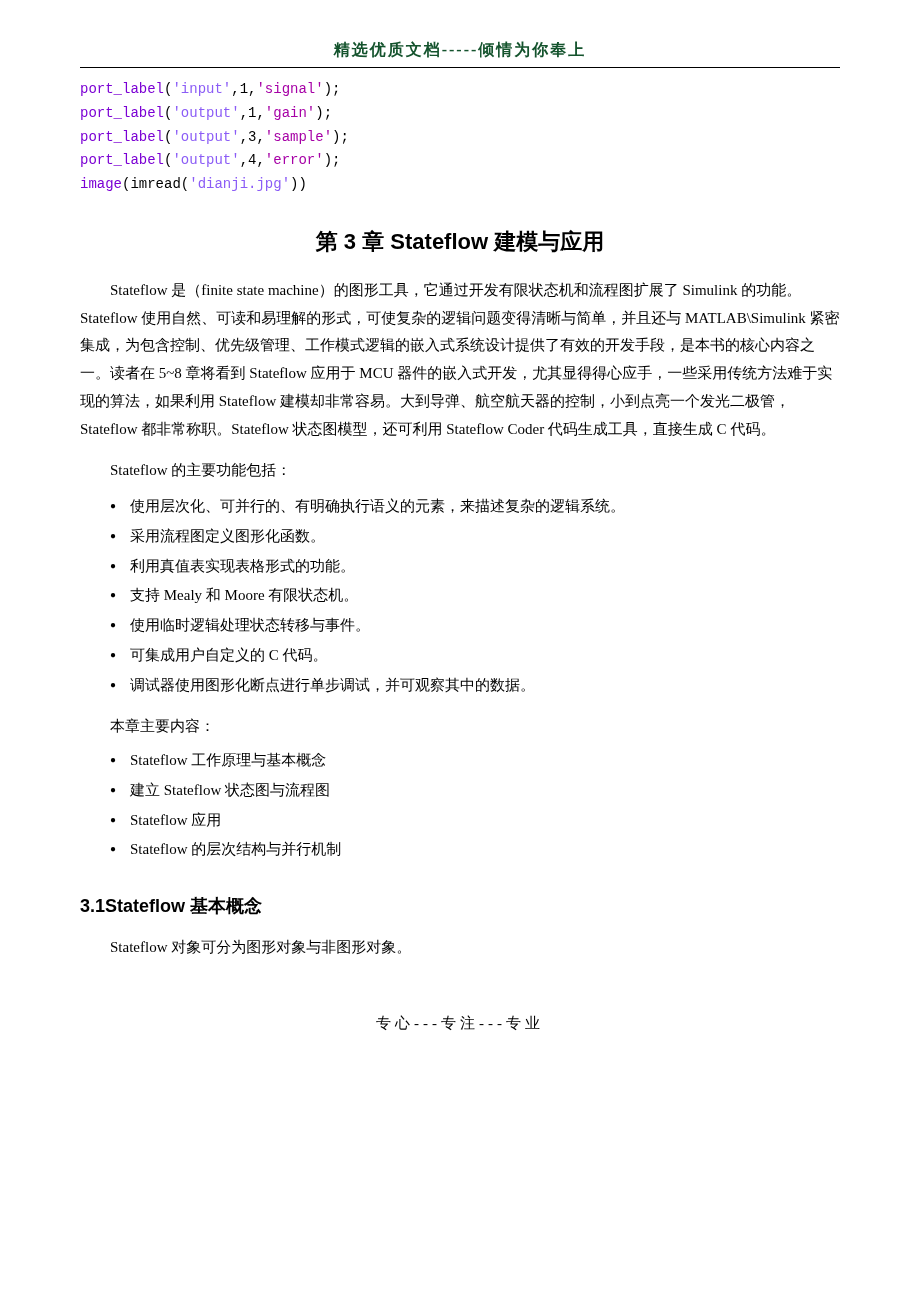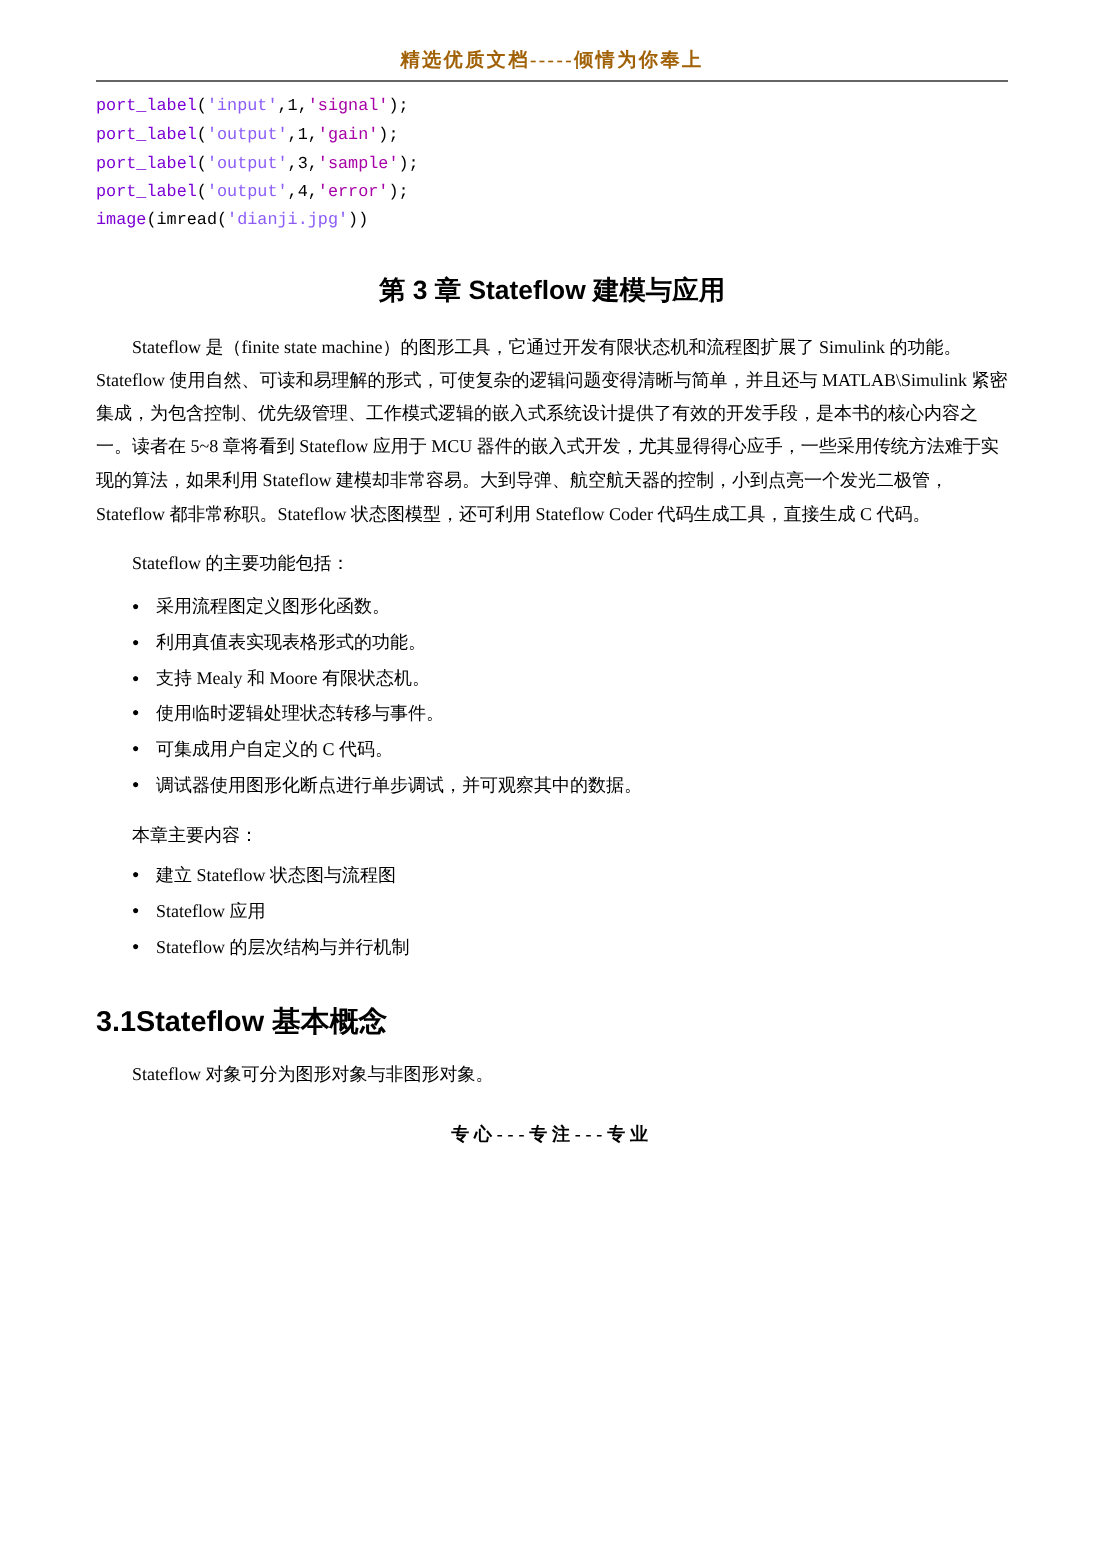--- a/index.html
+++ b/index.html
@@ -19,21 +19,21 @@
     }
 
     .header-section {
       text-align: center;
       margin-bottom: 6px;
     }
 
     .header-title {
       font-size: 16px;
       font-weight: bold;
-      color: #a16207;
+      color: #14532d;
       letter-spacing: 2px;
     }
 
     .header-divider {
       border: none;
       border-top: 1px solid #000;
       margin: 4px 0 10px 0;
     }
 
     .code-block {
@@ -101,38 +101,38 @@
     }
 
     .sub-intro {
       padding-left: 30px;
       margin-bottom: 6px;
       font-size: 15px;
       line-height: 1.85;
     }
 
     .section-title {
-      font-size: 24px;
+      font-size: 18px;
       font-weight: bold;
       margin: 30px 0 16px 0;
       font-family: "SimHei", "黑体", sans-serif;
     }
 
     .section-para {
       text-indent: 2em;
       line-height: 1.85;
       font-size: 15px;
       margin-bottom: 24px;
     }
 
     .footer-section {
       text-align: center;
-      margin-top: 26px;
+      margin-top: 52px;
       font-size: 15px;
-      font-weight: bold;
+      font-weight: normal;
       letter-spacing: 4px;
     }
   </style>
 </head>
 <body>
 
 <div class="header-section">
   <div class="header-title">精选优质文档-----倾情为你奉上</div>
 </div>
 <hr class="header-divider">
@@ -155,31 +155,33 @@
   </div>
 </div>
 
 <div class="chapter-title">第 3 章 Stateflow 建模与应用</div>
 
 <p class="main-para">Stateflow 是（finite state machine）的图形工具，它通过开发有限状态机和流程图扩展了 Simulink 的功能。Stateflow 使用自然、可读和易理解的形式，可使复杂的逻辑问题变得清晰与简单，并且还与 MATLAB\Simulink 紧密集成，为包含控制、优先级管理、工作模式逻辑的嵌入式系统设计提供了有效的开发手段，是本书的核心内容之一。读者在 5~8 章将看到 Stateflow 应用于 MCU 器件的嵌入式开发，尤其显得得心应手，一些采用传统方法难于实现的算法，如果利用 Stateflow 建模却非常容易。大到导弹、航空航天器的控制，小到点亮一个发光二极管，Stateflow 都非常称职。Stateflow 状态图模型，还可利用 Stateflow Coder 代码生成工具，直接生成 C 代码。</p>
 
 <p class="features-intro">Stateflow 的主要功能包括：</p>
 
 <ul class="bullet-list">
+  <li>使用层次化、可并行的、有明确执行语义的元素，来描述复杂的逻辑系统。</li>
   <li>采用流程图定义图形化函数。</li>
   <li>利用真值表实现表格形式的功能。</li>
   <li>支持 Mealy 和 Moore 有限状态机。</li>
   <li>使用临时逻辑处理状态转移与事件。</li>
   <li>可集成用户自定义的 C 代码。</li>
   <li>调试器使用图形化断点进行单步调试，并可观察其中的数据。</li>
 </ul>
 
 <p class="sub-intro">本章主要内容：</p>
 
 <ul class="bullet-list">
+  <li>Stateflow 工作原理与基本概念</li>
   <li>建立 Stateflow 状态图与流程图</li>
   <li>Stateflow 应用</li>
   <li>Stateflow 的层次结构与并行机制</li>
 </ul>
 
 <div class="section-title">3.1Stateflow 基本概念</div>
 
 <p class="section-para">Stateflow 对象可分为图形对象与非图形对象。</p>
 
 <div class="footer-section">专心---专注---专业</div>

